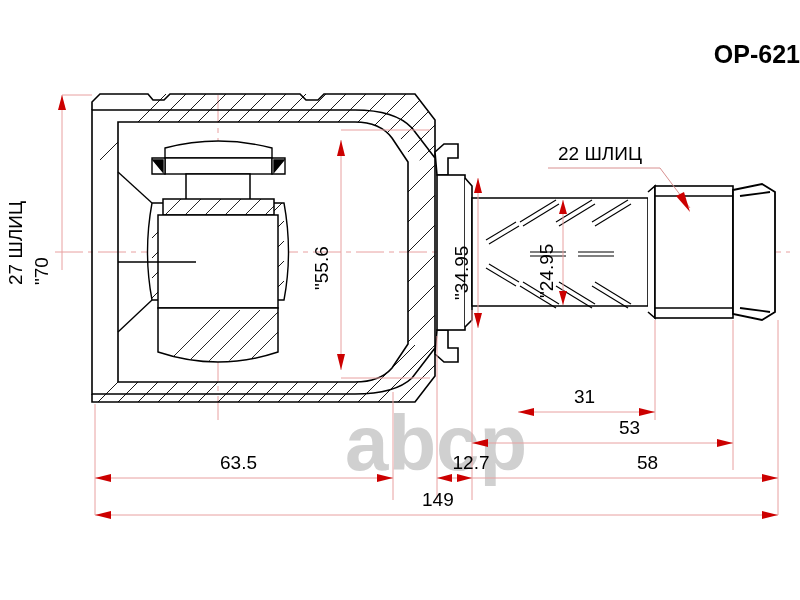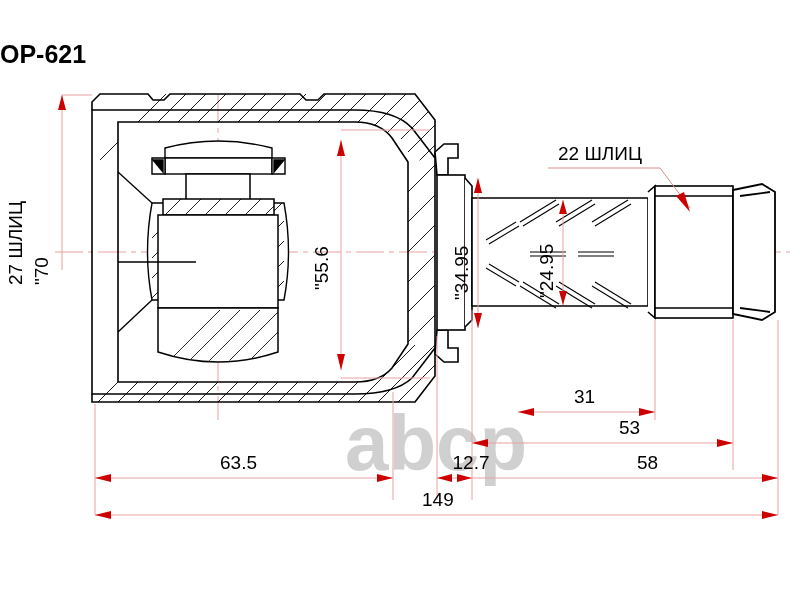--- a/index.html
+++ b/index.html
@@ -22,21 +22,21 @@
     left: 0;
     top: 0;
     width: 800px;
     height: 600px;
   }
   .title-text {
     position: absolute;
     left: 0;
     top: 40px;
     width: 800px;
-    text-align: left;
+    text-align: right;
     font-size: 25px;
     font-weight: bold;
     color: #000000;
     letter-spacing: 0px;
     font-family: "Liberation Sans", sans-serif;
   }
   text {
     font-family: "Liberation Sans", sans-serif;
     fill: #000000;
   }

